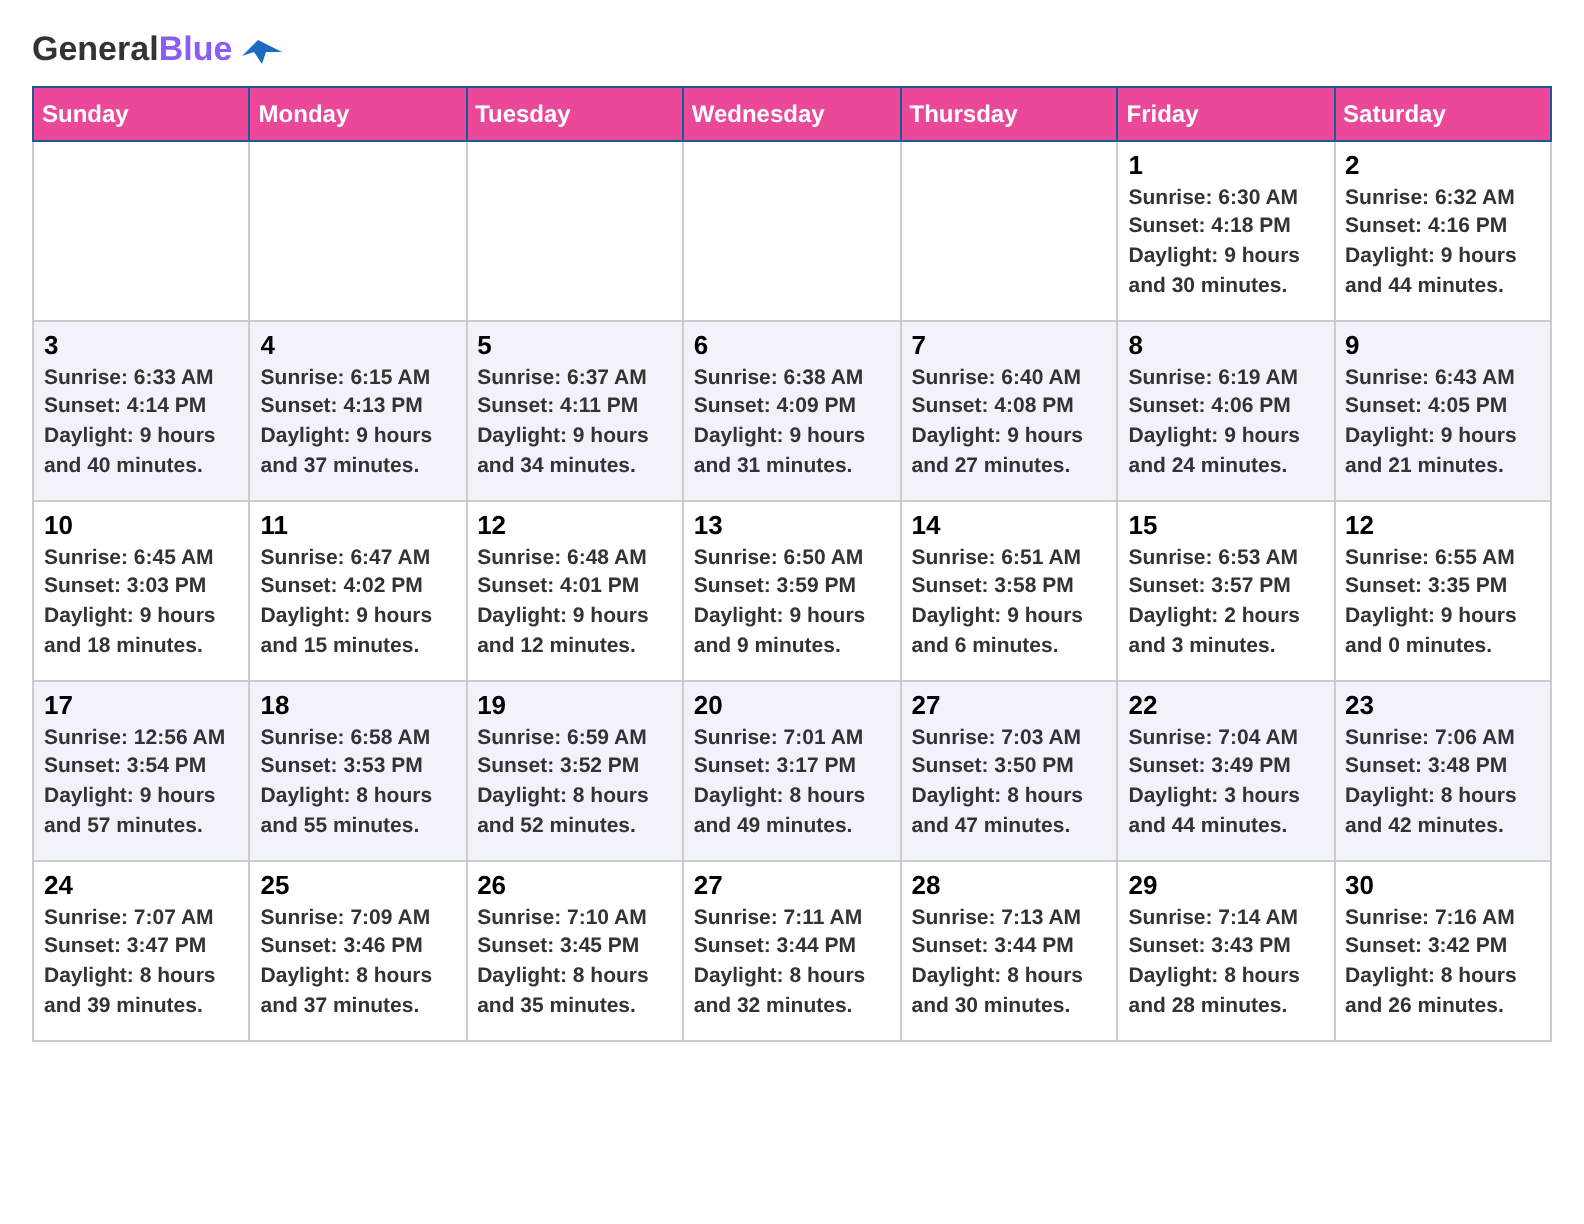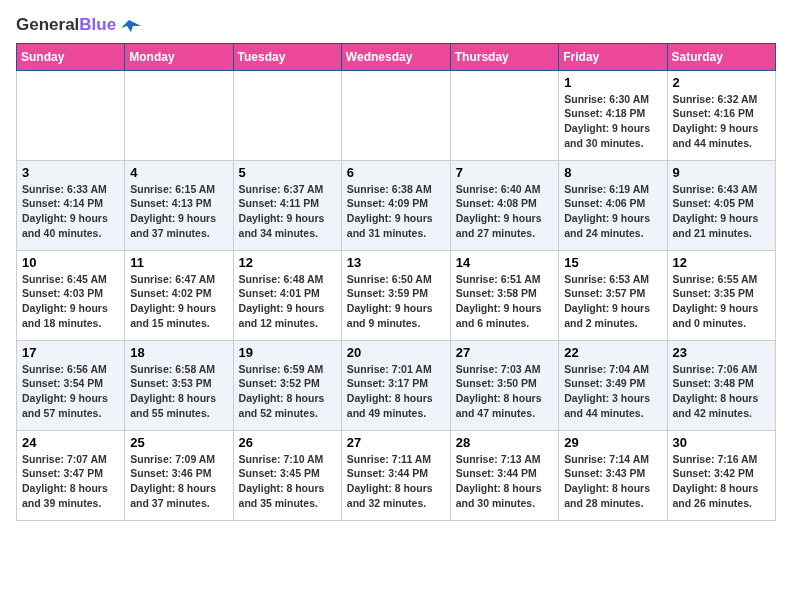--- a/index.html
+++ b/index.html
@@ -149,51 +149,51 @@
           <div class="day-info"><span>Sunrise: 6:19 AM</span><br><span>Sunset: 4:06 PM</span><br><span>Daylight: 9 hours and 24 minutes.</span></div>
         </td>
         <td>
           <span class="day-number">9</span>
           <div class="day-info"><span>Sunrise: 6:43 AM</span><br><span>Sunset: 4:05 PM</span><br><span>Daylight: 9 hours and 21 minutes.</span></div>
         </td>
       </tr>
       <tr>
         <td>
           <span class="day-number">10</span>
-          <div class="day-info"><span>Sunrise: 6:45 AM</span><br><span>Sunset: 4:03 PM</span><br><span>Daylight: 9 hours and 18 minutes.</span></div>
+          <div class="day-info"><span>Sunrise: 6:45 AM</span><br><span>Sunset: 3:03 PM</span><br><span>Daylight: 9 hours and 18 minutes.</span></div>
         </td>
         <td>
           <span class="day-number">11</span>
           <div class="day-info"><span>Sunrise: 6:47 AM</span><br><span>Sunset: 4:02 PM</span><br><span>Daylight: 9 hours and 15 minutes.</span></div>
         </td>
         <td>
           <span class="day-number">12</span>
           <div class="day-info"><span>Sunrise: 6:48 AM</span><br><span>Sunset: 4:01 PM</span><br><span>Daylight: 9 hours and 12 minutes.</span></div>
         </td>
         <td>
           <span class="day-number">13</span>
           <div class="day-info"><span>Sunrise: 6:50 AM</span><br><span>Sunset: 3:59 PM</span><br><span>Daylight: 9 hours and 9 minutes.</span></div>
         </td>
         <td>
           <span class="day-number">14</span>
           <div class="day-info"><span>Sunrise: 6:51 AM</span><br><span>Sunset: 3:58 PM</span><br><span>Daylight: 9 hours and 6 minutes.</span></div>
         </td>
         <td>
           <span class="day-number">15</span>
-          <div class="day-info"><span>Sunrise: 6:53 AM</span><br><span>Sunset: 3:57 PM</span><br><span>Daylight: 9 hours and 2 minutes.</span></div>
+          <div class="day-info"><span>Sunrise: 6:53 AM</span><br><span>Sunset: 3:57 PM</span><br><span>Daylight: 2 hours and 3 minutes.</span></div>
         </td>
         <td>
           <span class="day-number">12</span>
           <div class="day-info"><span>Sunrise: 6:55 AM</span><br><span>Sunset: 3:35 PM</span><br><span>Daylight: 9 hours and 0 minutes.</span></div>
         </td>
       </tr>
       <tr>
         <td>
           <span class="day-number">17</span>
-          <div class="day-info"><span>Sunrise: 6:56 AM</span><br><span>Sunset: 3:54 PM</span><br><span>Daylight: 9 hours and 57 minutes.</span></div>
+          <div class="day-info"><span>Sunrise: 12:56 AM</span><br><span>Sunset: 3:54 PM</span><br><span>Daylight: 9 hours and 57 minutes.</span></div>
         </td>
         <td>
           <span class="day-number">18</span>
           <div class="day-info"><span>Sunrise: 6:58 AM</span><br><span>Sunset: 3:53 PM</span><br><span>Daylight: 8 hours and 55 minutes.</span></div>
         </td>
         <td>
           <span class="day-number">19</span>
           <div class="day-info"><span>Sunrise: 6:59 AM</span><br><span>Sunset: 3:52 PM</span><br><span>Daylight: 8 hours and 52 minutes.</span></div>
         </td>
         <td>

